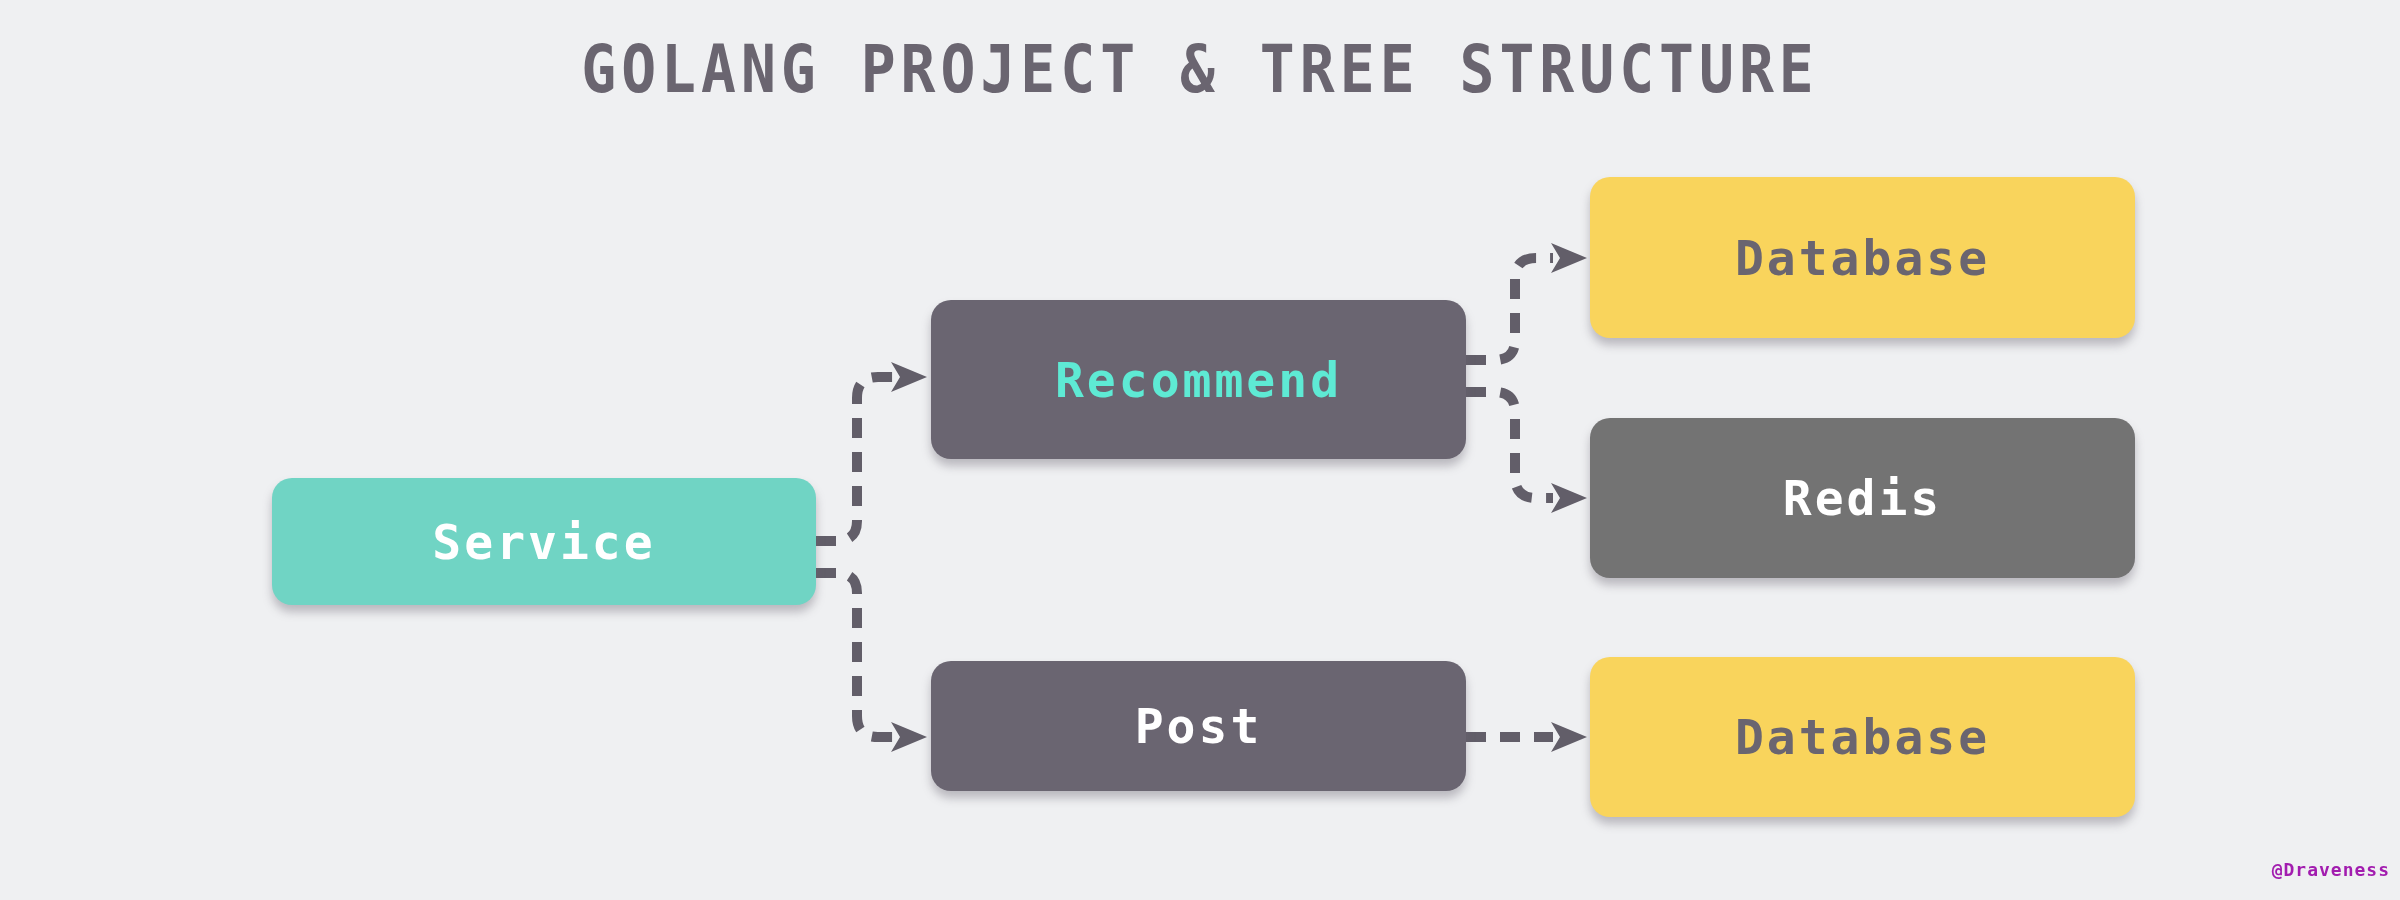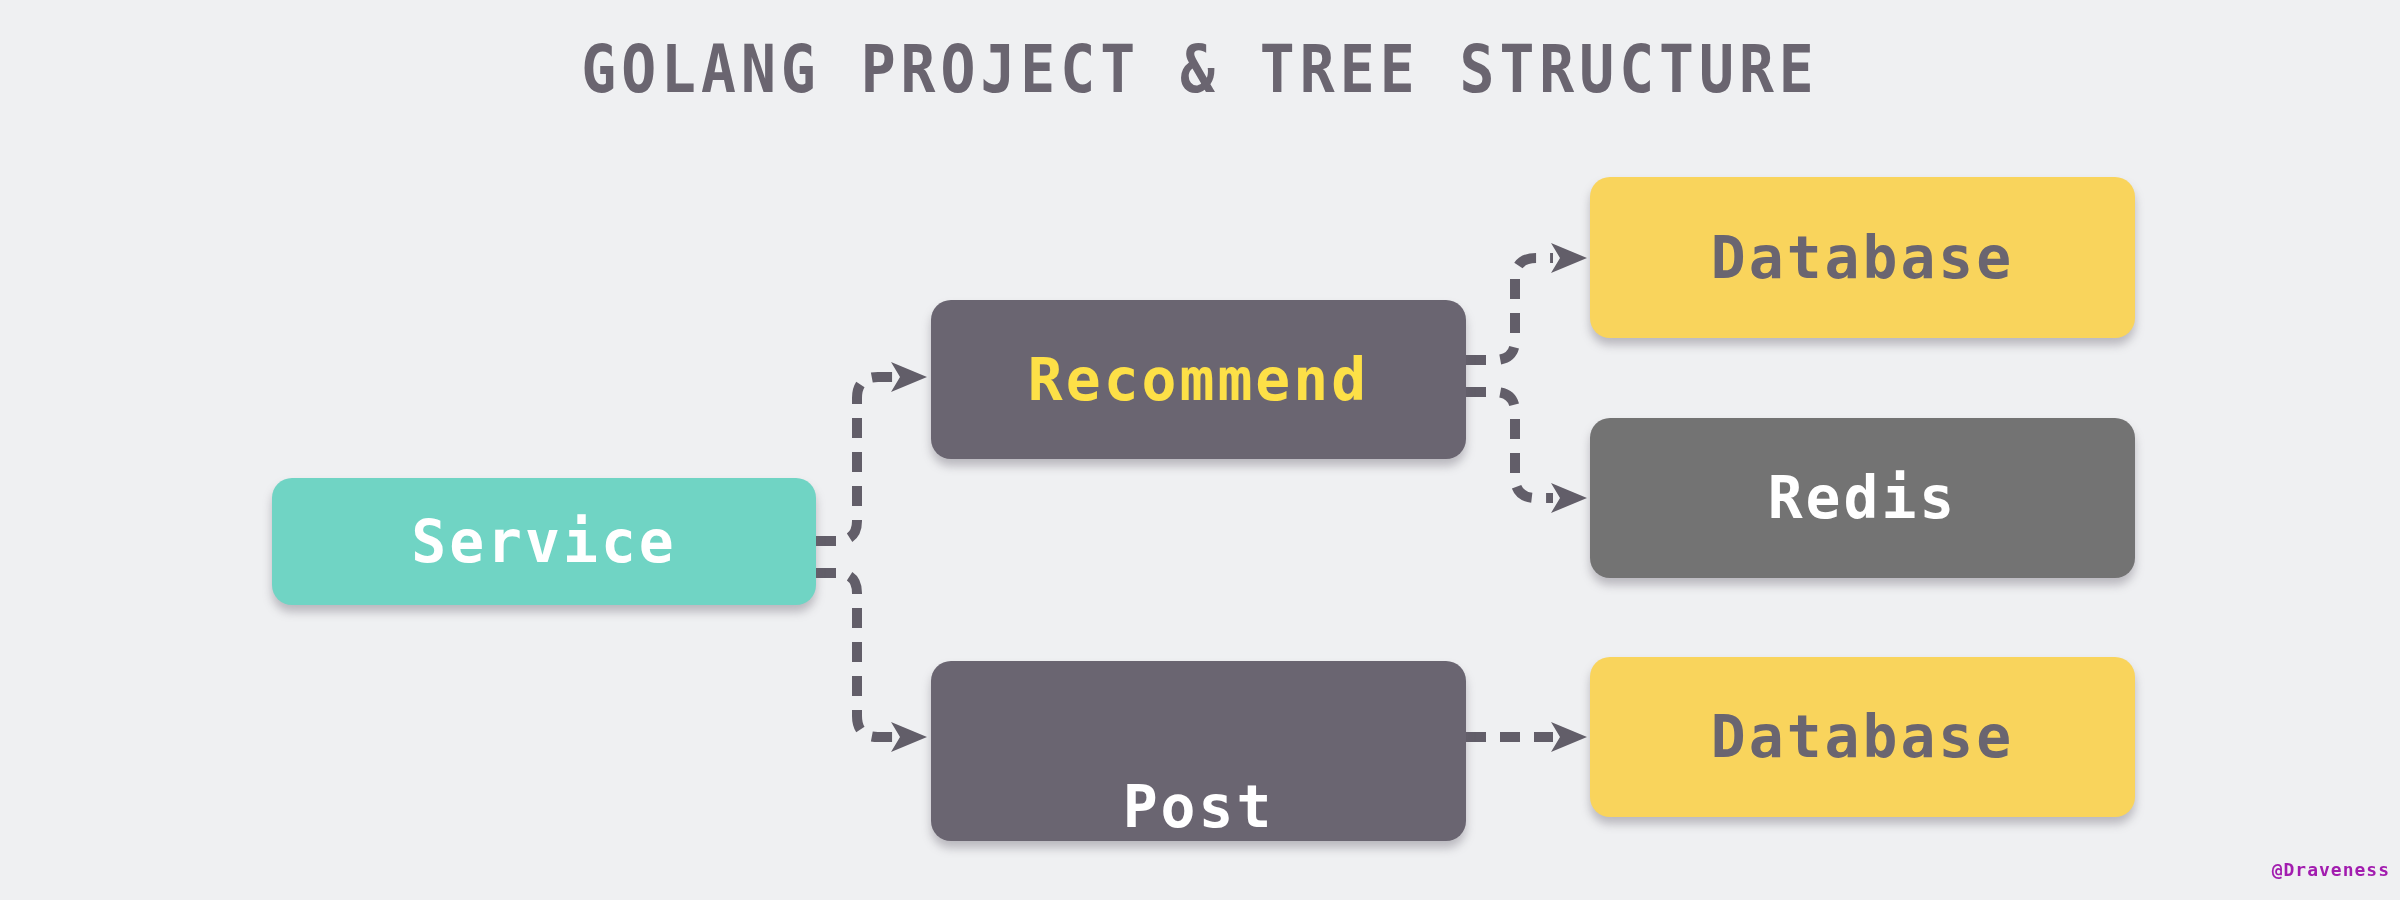--- a/index.html
+++ b/index.html
@@ -42,21 +42,21 @@
   }
   .node {
     position: absolute;
     display: flex;
     align-items: center;
     justify-content: center;
     border-radius: 20px;
     box-shadow: 0 7px 10px rgba(108, 103, 116, 0.40);
   }
   .node-label {
-    font-size: 58px;
+    font-size: 48px;
     font-weight: bold;
     letter-spacing: 3px;
     white-space: nowrap;
   }
   .watermark {
     position: absolute;
     right: 10px;
     bottom: 20px;
     font-size: 18px;
     font-weight: bold;
@@ -84,23 +84,23 @@
         <path d="M 1466 392 L 1494 392 Q 1515 392 1515 412 L 1515 477 Q 1515 498 1536 498 L 1553 498" fill="none" stroke="#625E69" stroke-width="10" stroke-dasharray="20 14" marker-end="url(#arrowhead)"></path>
         <path d="M 1466 737 L 1553 737" fill="none" stroke="#625E69" stroke-width="10" stroke-dasharray="20 14" marker-end="url(#arrowhead)"></path>
       </g>
   </svg>
 
   <div id="node-layer">
       <div class="node" style="left: 272px; top: 478px; width: 544px; height: 127px; background: rgb(112, 212, 196);">
         <span class="node-label" style="color: rgb(255, 255, 255);">Service</span>
       </div>
       <div class="node" style="left: 931px; top: 300px; width: 535px; height: 159px; background: rgb(106, 101, 113);">
-        <span class="node-label" style="color: #fde047;">Recommend</span>
+        <span class="node-label" style="color: #5eead4;">Recommend</span>
       </div>
-      <div class="node" style="left: 931px; top: 661px; width: 535px; height: 180px; background: rgb(106, 101, 113); align-items: flex-end;">
+      <div class="node" style="left: 931px; top: 661px; width: 535px; height: 130px; background: rgb(106, 101, 113);">
         <span class="node-label" style="color: rgb(255, 255, 255);">Post</span>
       </div>
       <div class="node" style="left: 1590px; top: 177px; width: 545px; height: 161px; background: rgb(249, 212, 92);">
         <span class="node-label" style="color: rgb(106, 101, 112);">Database</span>
       </div>
       <div class="node" style="left: 1590px; top: 418px; width: 545px; height: 160px; background: #737373;">
         <span class="node-label" style="color: rgb(255, 255, 255);">Redis</span>
       </div>
       <div class="node" style="left: 1590px; top: 657px; width: 545px; height: 160px; background: rgb(249, 212, 92);">
         <span class="node-label" style="color: rgb(106, 101, 112);">Database</span>

